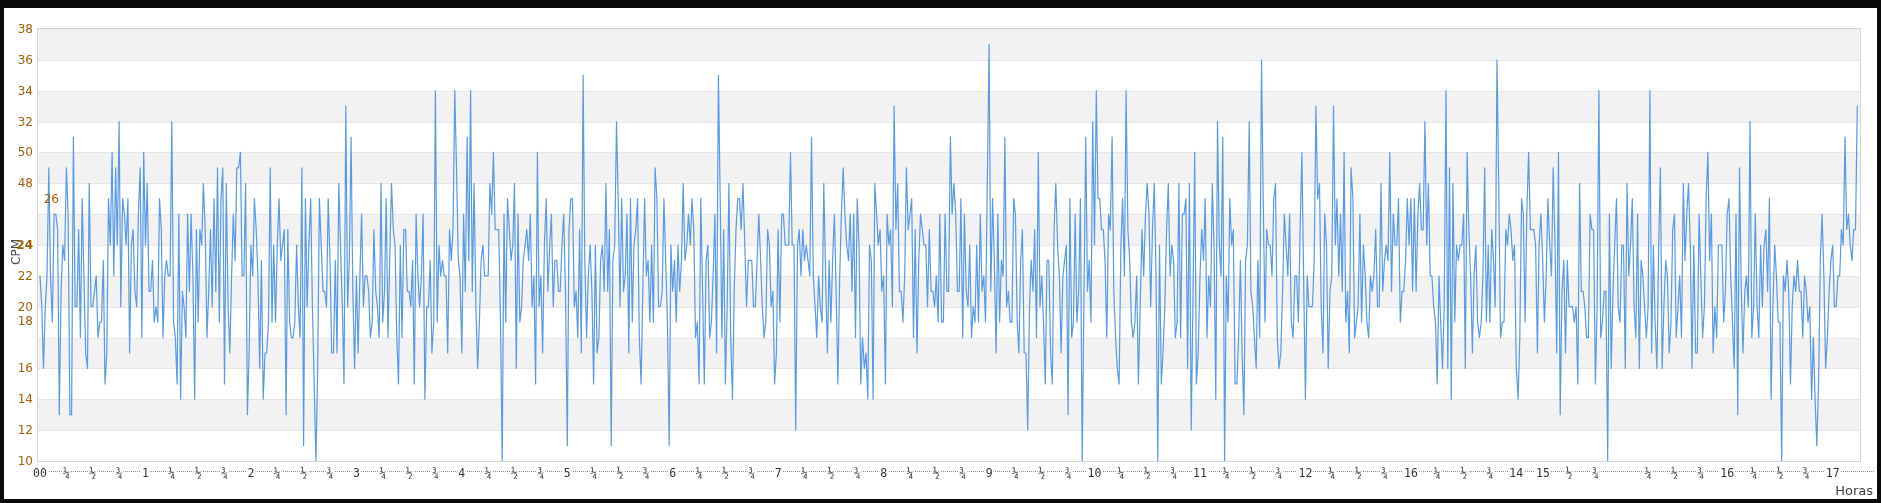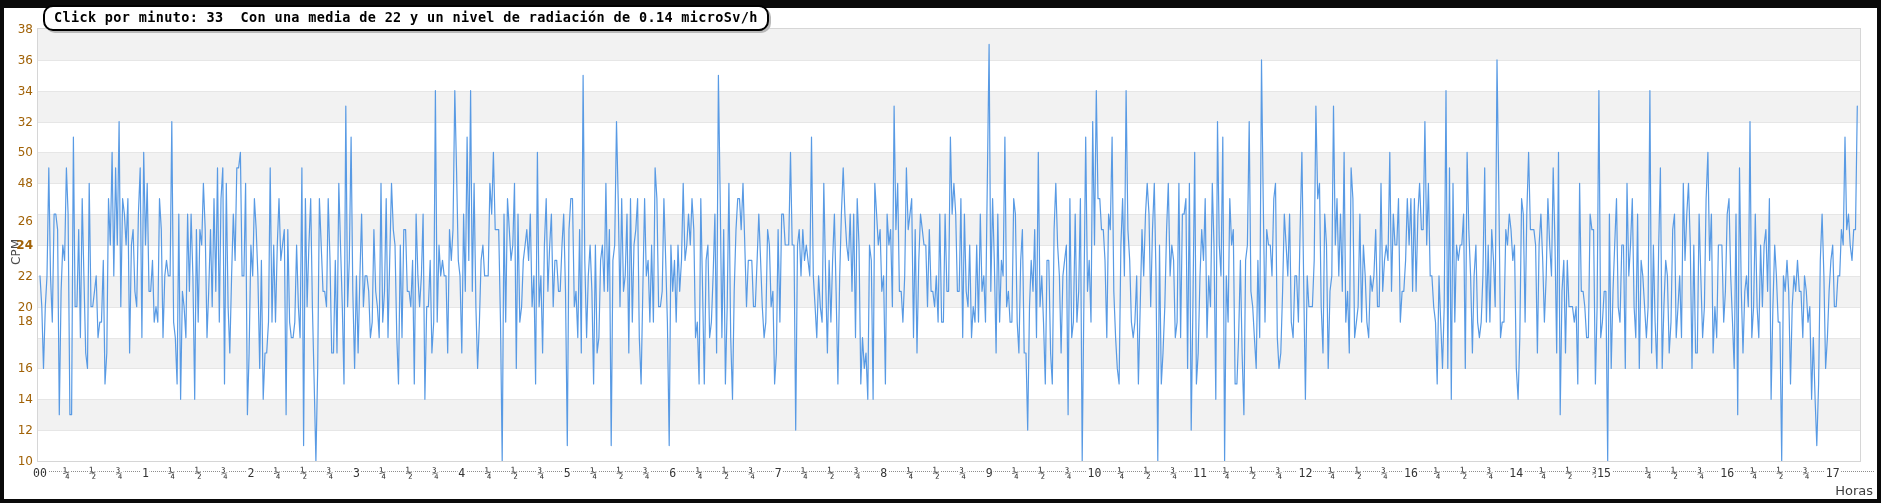--- a/index.html
+++ b/index.html
@@ -34,21 +34,20 @@
     font-family:"DejaVu Sans Mono","Liberation Mono",monospace;
     font-size:11.5px;line-height:13px;color:#343434;background:#ffffff;padding:0 1px;}
   .xaxis-title{position:absolute;top:483px;right:8px;font-size:13px;color:#3d3d3d;}
 </style>
 </head>
 <body>
 
 <div class="frame">
   <div class="content"></div>
 
-  <div class="status-box">Click por minuto: 33  Con una media de 22 y un nivel de radiación de 0.14 microSv/h</div>
 
 
   <div class="ylabel">CPM</div>
 
   <div class="plot" id="plot">
     <div id="bands">
         <div class="band odd" style="top: 0px; height: 30.86px;"></div>
         <div class="band even bline" style="top: 30.86px; height: 30.86px;"></div>
         <div class="band odd bline" style="top: 61.71px; height: 30.86px;"></div>
         <div class="band even bline" style="top: 92.57px; height: 30.86px;"></div>
@@ -68,21 +67,21 @@
     </svg>
   </div>
 
   <div id="yticks">
       <div class="ytick" style="left: 0px; top: 22px;">38</div>
       <div class="ytick" style="left: 0px; top: 52.9px;">36</div>
       <div class="ytick" style="left: 0px; top: 83.7px;">34</div>
       <div class="ytick" style="left: 0px; top: 114.6px;">32</div>
       <div class="ytick" style="left: 0px; top: 145.4px;">50</div>
       <div class="ytick" style="left: 0px; top: 176.3px;">48</div>
-      <div class="ytick" style="left: 0px; top: 214px;">26</div>
+      <div class="ytick" style="left: 0px; top: 192px; padding-left: 26px;">26</div>
       <div class="ytick" style="left: 0px; top: 238px; font-weight: bold;">24</div>
       <div class="ytick" style="left: 0px; top: 268.9px;">22</div>
       <div class="ytick" style="left: 0px; top: 299.7px;">20</div>
       <div class="ytick" style="left: 0px; top: 314px;">18</div>
       <div class="ytick" style="left: 0px; top: 361.4px;">16</div>
       <div class="ytick" style="left: 0px; top: 392.3px;">14</div>
       <div class="ytick" style="left: 0px; top: 423.1px;">12</div>
       <div class="ytick" style="left: 0px; top: 454px;">10</div>
     </div>
 
@@ -141,21 +140,21 @@
       <div class="xtick" style="left: 1358.1px;">½</div>
       <div class="xtick" style="left: 1384.5px;">¾</div>
       <div class="xtick" style="left: 1410.9px;">16</div>
       <div class="xtick" style="left: 1437.2px;">¼</div>
       <div class="xtick" style="left: 1463.6px;">½</div>
       <div class="xtick" style="left: 1489.9px;">¾</div>
       <div class="xtick" style="left: 1516.3px;">14</div>
       <div class="xtick" style="left: 1542.7px;">¼</div>
       <div class="xtick" style="left: 1569px;">½</div>
       <div class="xtick" style="left: 1595.4px;">¾</div>
-      <div class="xtick" style="left: 1604px;">15</div>
+      <div class="xtick" style="left: 1543px;">15</div>
       <div class="xtick" style="left: 1648.1px;">¼</div>
       <div class="xtick" style="left: 1674.5px;">½</div>
       <div class="xtick" style="left: 1700.8px;">¾</div>
       <div class="xtick" style="left: 1727.2px;">16</div>
       <div class="xtick" style="left: 1753.6px;">¼</div>
       <div class="xtick" style="left: 1779.9px;">½</div>
       <div class="xtick" style="left: 1806.3px;">¾</div>
       <div class="xtick" style="left: 1832.7px;">17</div>
     </div>
 

